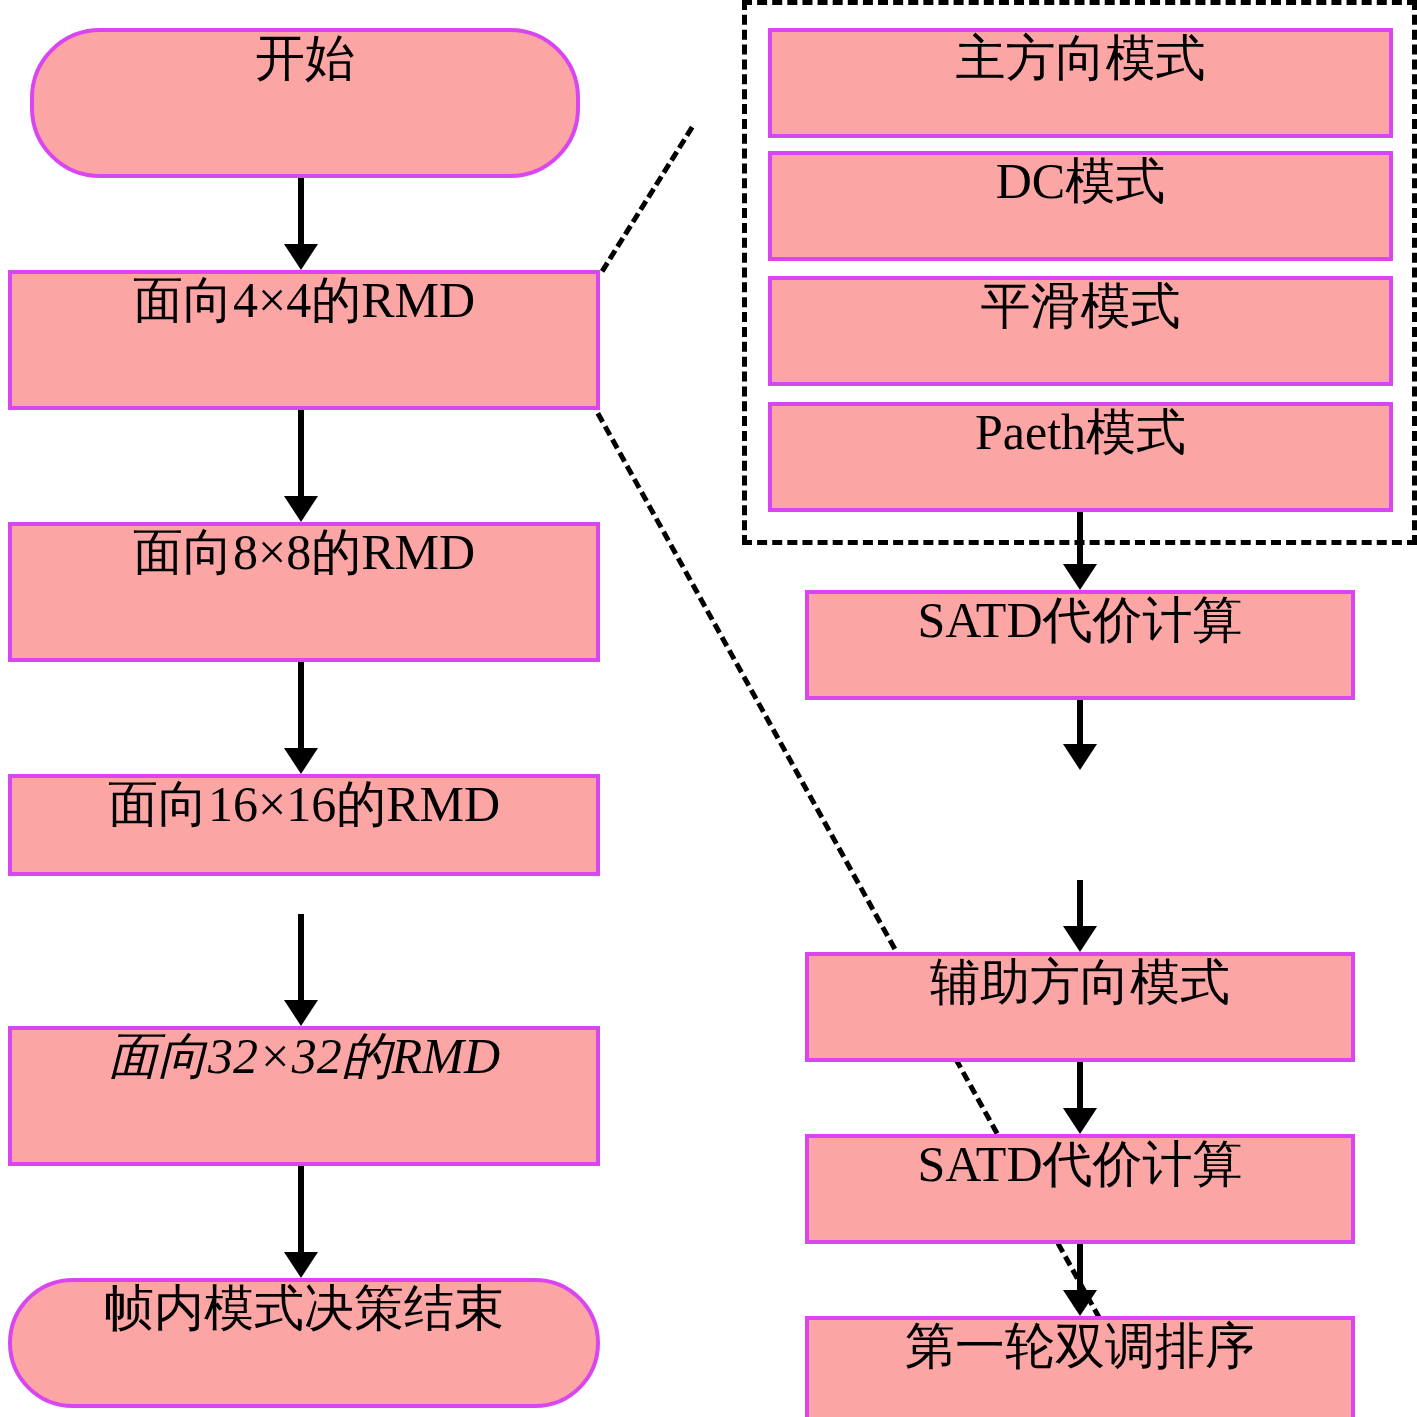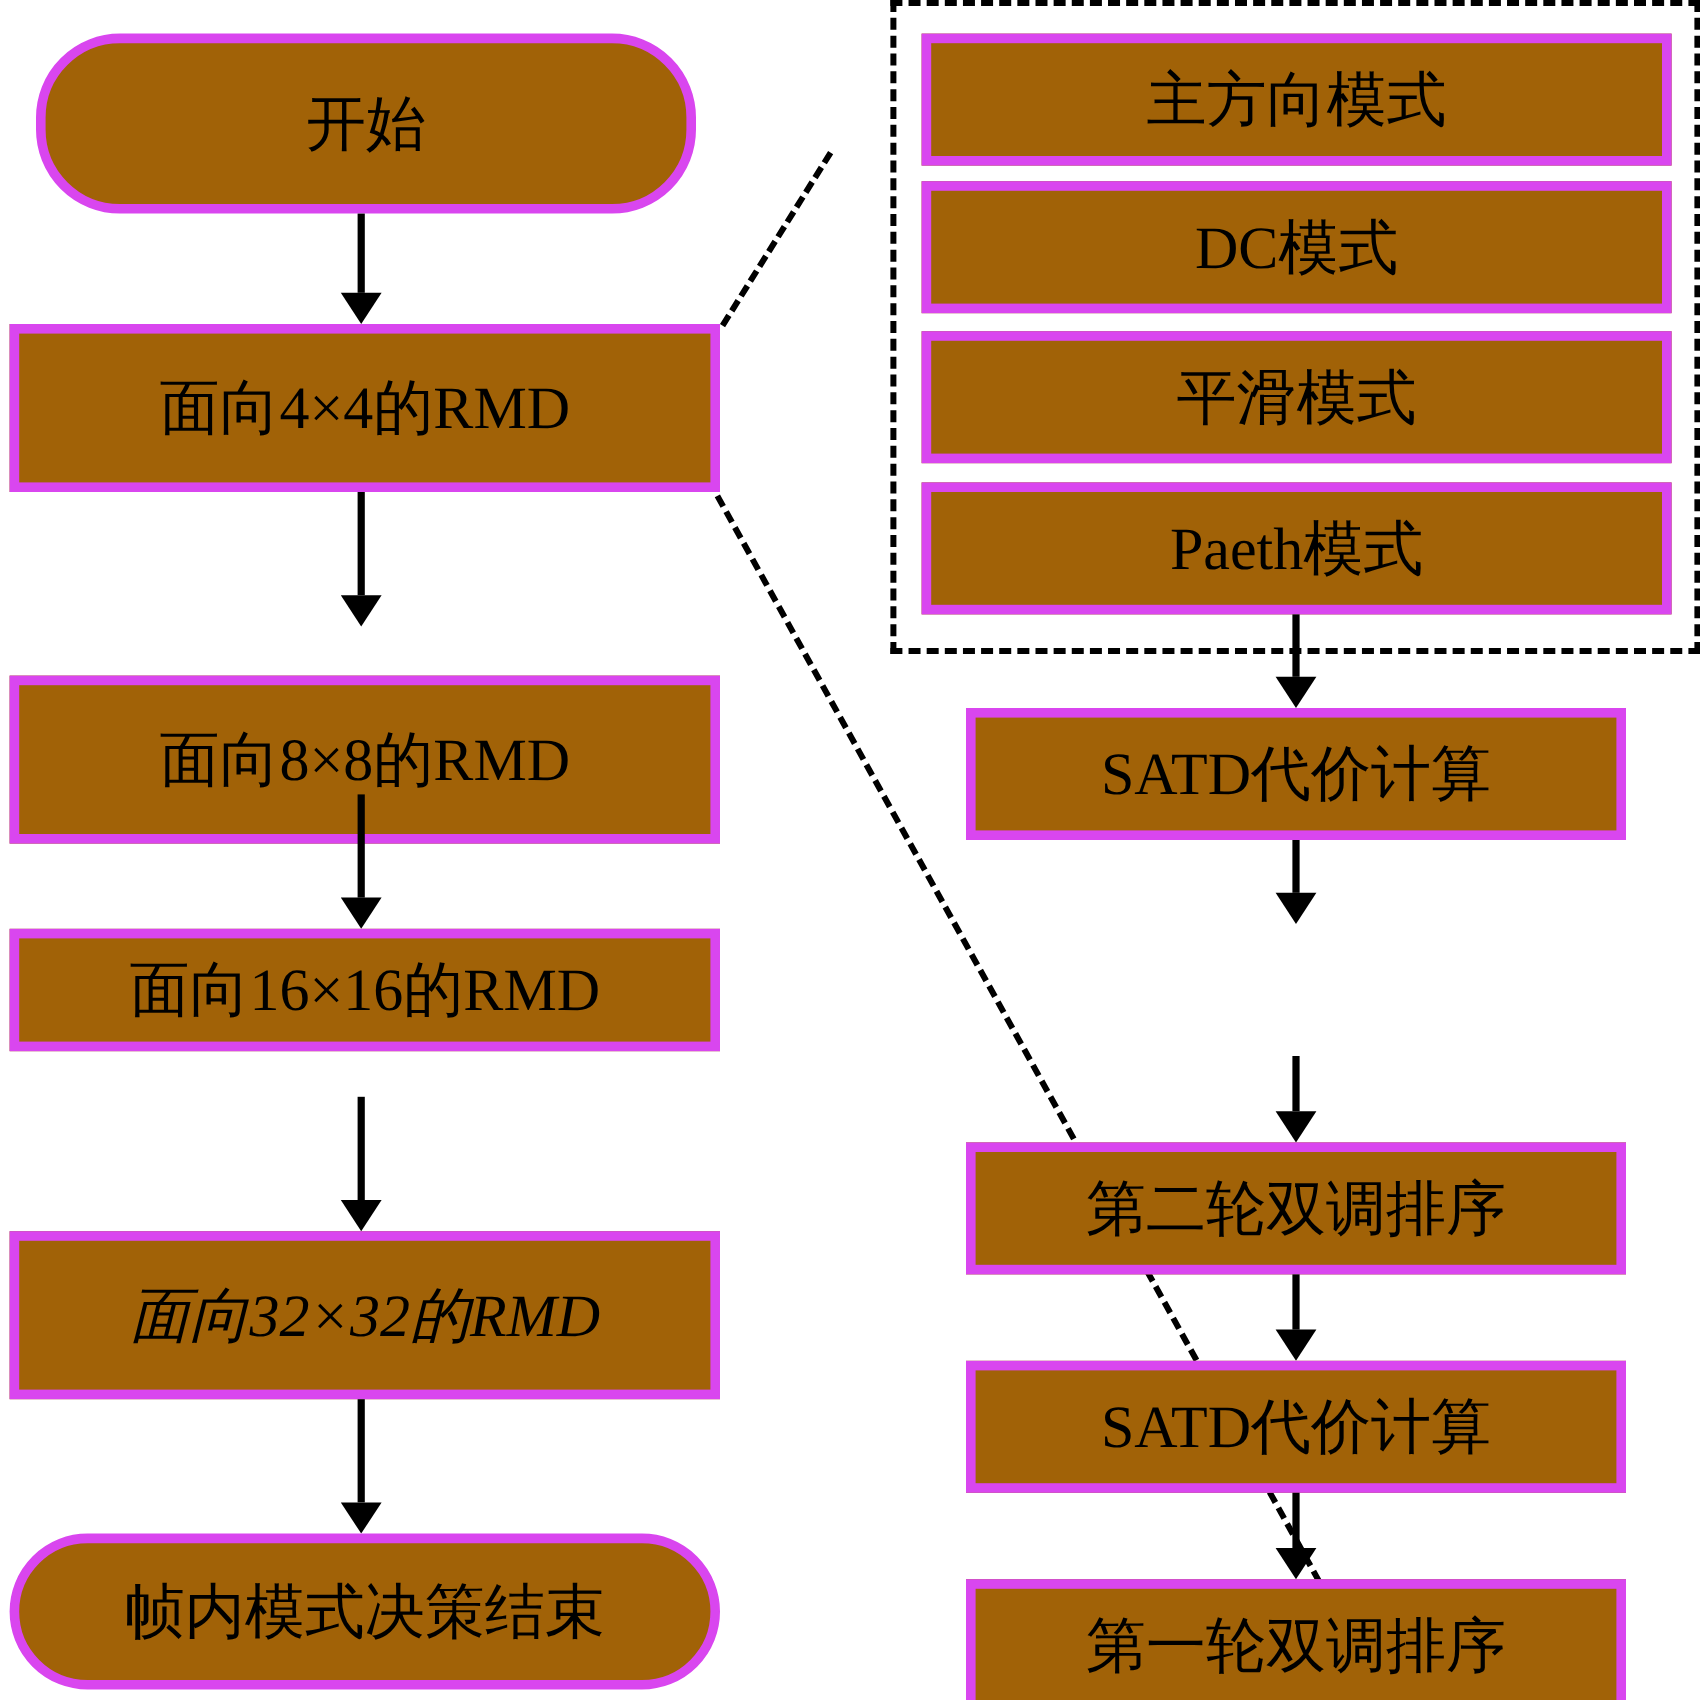--- a/index.html
+++ b/index.html
@@ -17,24 +17,24 @@
   #canvas {
     position: relative;
     width: 1417px;
     height: 1417px;
   }
 
   
   .node {
     position: absolute;
     box-sizing: border-box;
-    border: 8px solid #d946ef;
-    background: #a16207;
+    border: 4px solid #d946ef;
+    background: #fca5a5;
     display: flex;
-    align-items: center;
+    align-items: flex-start;
     justify-content: center;
     text-align: center;
     line-height: 1.05;
     white-space: nowrap;
   }
   .rect { border-radius: 0; }
   .stadium { border-radius: 70px; }
 
   .f48 { font-size: 50px; }
 
@@ -94,21 +94,21 @@
 
   <div class="node rect f48" style="left:8px; top:270px; width:592px; height:140px;">
     <span>面向4×4的RMD</span>
   </div>
 
   <div class="arrow" style="left:281px; top:410px; width:40px; height:112px;">
     <div class="shaft" style="height:86px;"></div>
     <div class="head"></div>
   </div>
 
-  <div class="node rect f48" style="left:8px; top:522px; width:592px; height:140px;margin-top:41px;">
+  <div class="node rect f48" style="left:8px; top:522px; width:592px; height:140px;">
     <span>面向8×8的RMD</span>
   </div>
 
   <div class="arrow" style="left:281px; top:662px; width:40px; height:112px;">
     <div class="shaft" style="height:86px;"></div>
     <div class="head"></div>
   </div>
 
   <div class="node rect f48" style="left:8px; top:774px; width:592px; height:102px;">
     <span>面向16×16的RMD</span>
@@ -169,21 +169,21 @@
     <div class="head"></div>
   </div>
 
 
   <div class="arrow" style="left:1060px; top:880px; width:40px; height:72px;">
     <div class="shaft" style="height:46px;"></div>
     <div class="head"></div>
   </div>
 
   <div class="node rect f48" style="left:805px; top:952px; width:550px; height:110px;">
-    <span>第二轮双调排序</span>
+    <span>辅助方向模式</span>
   </div>
 
   <div class="arrow" style="left:1060px; top:1062px; width:40px; height:72px;">
     <div class="shaft" style="height:46px;"></div>
     <div class="head"></div>
   </div>
 
   <div class="node rect f48" style="left:805px; top:1134px; width:550px; height:110px;">
     <span>SATD代价计算</span>
   </div>

